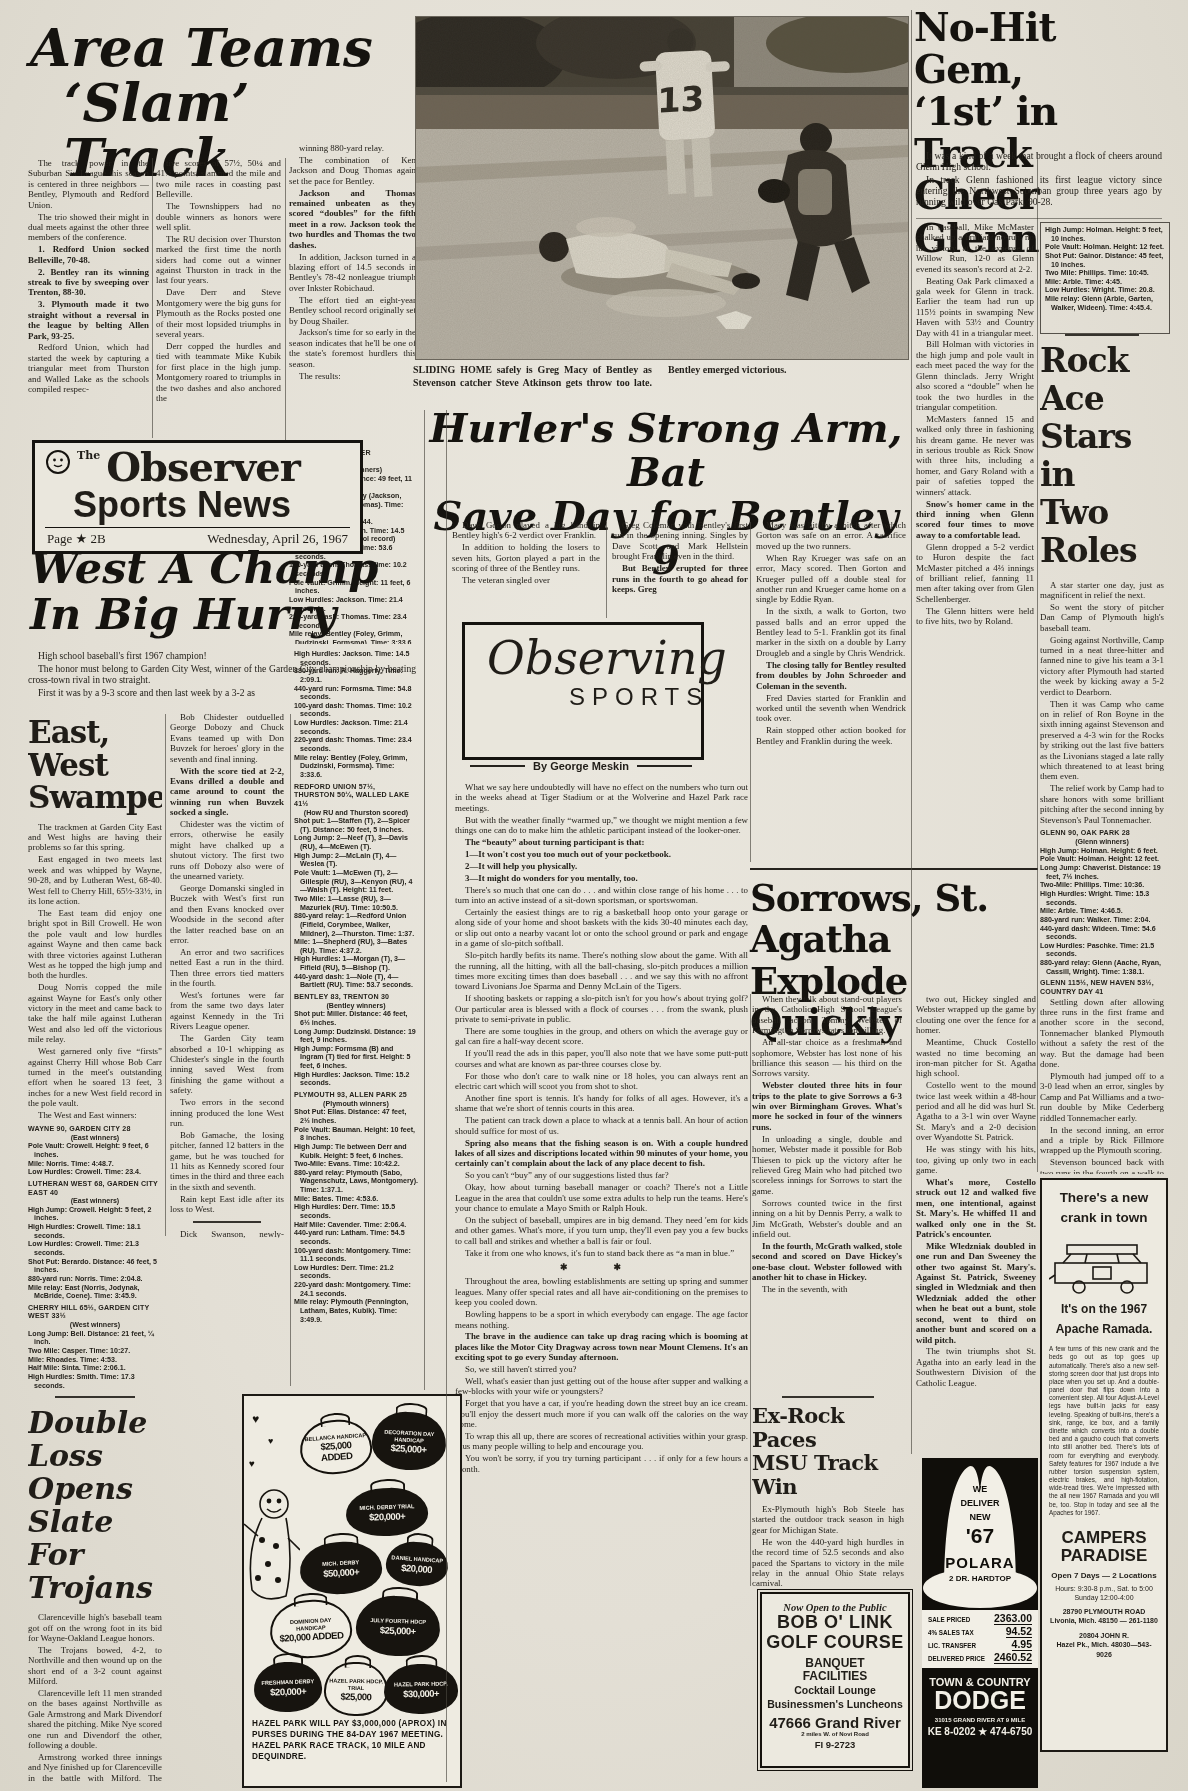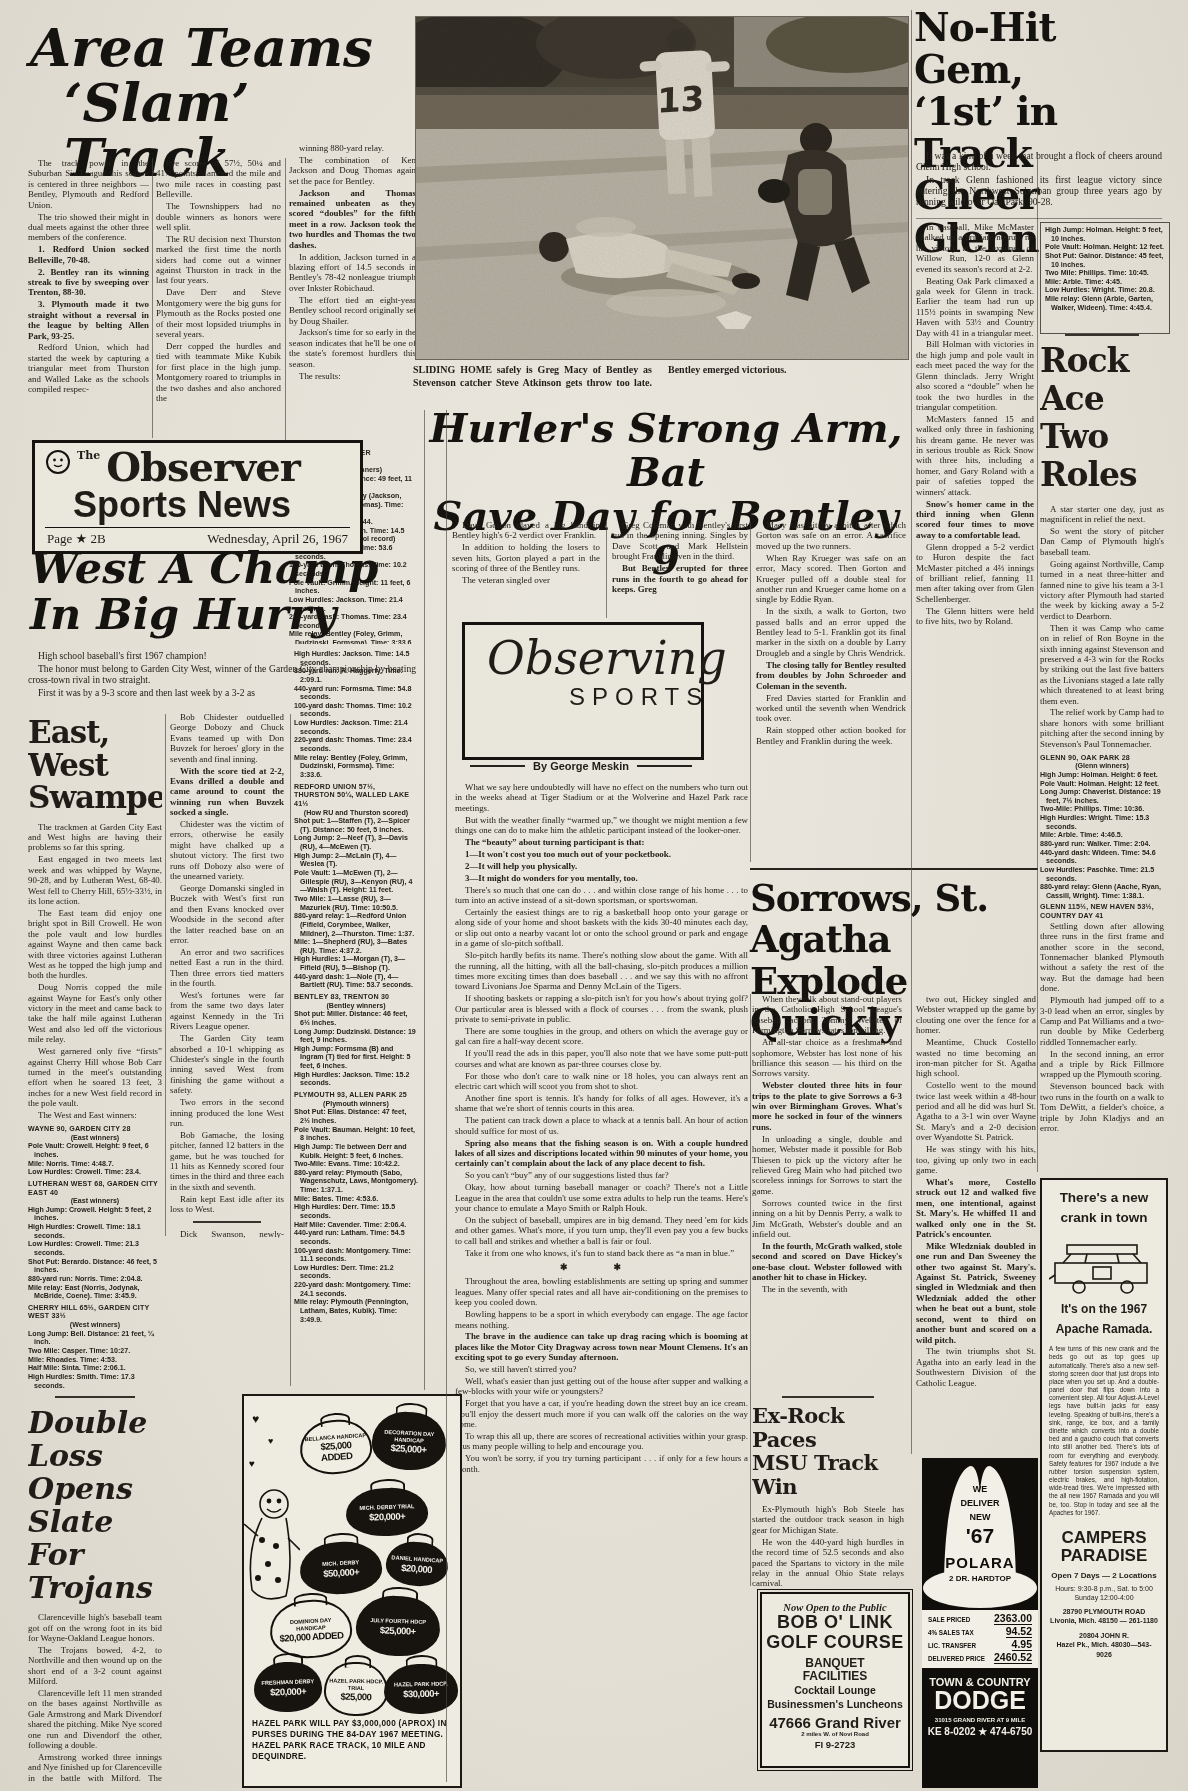--- a/index.html
+++ b/index.html
@@ -111,21 +111,21 @@
       <p>The track power in the Suburban Six League this season is centered in three neighbors — Bentley, Plymouth and Redford Union.</p>
       <p>The trio showed their might in dual meets against the other three members of the conference.</p>
       <p class="b">1. Redford Union socked Belleville, 70-48.</p>
       <p class="b">2. Bentley ran its winning streak to five by sweeping over Trenton, 88-30.</p>
       <p class="b">3. Plymouth made it two straight without a reversal in the league by belting Allen Park, 93-25.</p>
       <p>Redford Union, which had started the week by capturing a triangular meet from Thurston and Walled Lake as the schools compiled respec-</p>
     </div>
   <div class="abs art" style="left:156px;top:158px;width:125px;height:282px;">
       <p>tive scores of 57½, 50¼ and 41½ points, slammed the mile and two mile races in coasting past Belleville.</p>
       <p>The Townshippers had no double winners as honors were well split.</p>
-      <p>The RU decision next Thurston marked the first time the north siders had come out a winner against Thurston in track in the last four years.</p>
+      <p>The RU decision over Thurston marked the first time the north siders had come out a winner against Thurston in track in the last four years.</p>
       <p>Dave Derr and Steve Montgomery were the big guns for Plymouth as the Rocks posted one of their most lopsided triumphs in several years.</p>
       <p>Derr copped the hurdles and tied with teammate Mike Kubik for first place in the high jump. Montgomery roared to triumphs in the two dashes and also anchored the</p>
     </div>
   <div class="abs art" style="left:289px;top:143px;width:127px;height:286px;">
       <p>winning 880-yard relay.</p>
       <p>The combination of Ken Jackson and Doug Thomas again set the pace for Bentley.</p>
       <p class="b">Jackson and Thomas remained unbeaten as they scored “doubles” for the fifth meet in a row. Jackson took the two hurdles and Thomas the two dashes.</p>
       <p>In addition, Jackson turned in a blazing effort of 14.5 seconds in Bentley's 78-42 nonleague triumph over Inkster Robichaud.</p>
       <p>The effort tied an eight-year Bentley school record originally set by Doug Shailer.</p>
       <p>Jackson's time for so early in the season indicates that he'll be one of the state's foremost hurdlers this season.</p>
@@ -474,20 +474,21 @@
       <p>Two Mile: Phillips. Time: 10:45.</p>
       <p>Mile: Arble. Time: 4:45.</p>
       <p>Low Hurdles: Wright. Time: 20.8.</p>
       <p>Mile relay: Glenn (Arble, Garten, Walker, Wideen). Time: 4:45.4.</p>
     </div>
 
   <div class="abs art" style="left:1040px;top:334px;width:124px;height:840px;">
     <p class="rule" style="margin-top:0"></p>
     <div class="rock-head">
       <div>Rock Ace</div>
+      <div>Stars in</div>
       <div>Two Roles</div>
     </div>
     <div>
         <p>A star starter one day, just as magnificent in relief the next.</p>
         <p>So went the story of pitcher Dan Camp of Plymouth high's baseball team.</p>
         <p>Going against Northville, Camp turned in a neat three-hitter and fanned nine to give his team a 3-1 victory after Plymouth had started the week by kicking away a 5-2 verdict to Dearborn.</p>
         <p>Then it was Camp who came on in relief of Ron Boyne in the sixth inning against Stevenson and preserved a 4-3 win for the Rocks by striking out the last five batters as the Livonians staged a late rally which threatened to at least bring them even.</p>
         <p>The relief work by Camp had to share honors with some brilliant pitching after the second inning by Stevenson's Paul Tonnemacher.</p>
       </div>
     <div class="agate">

